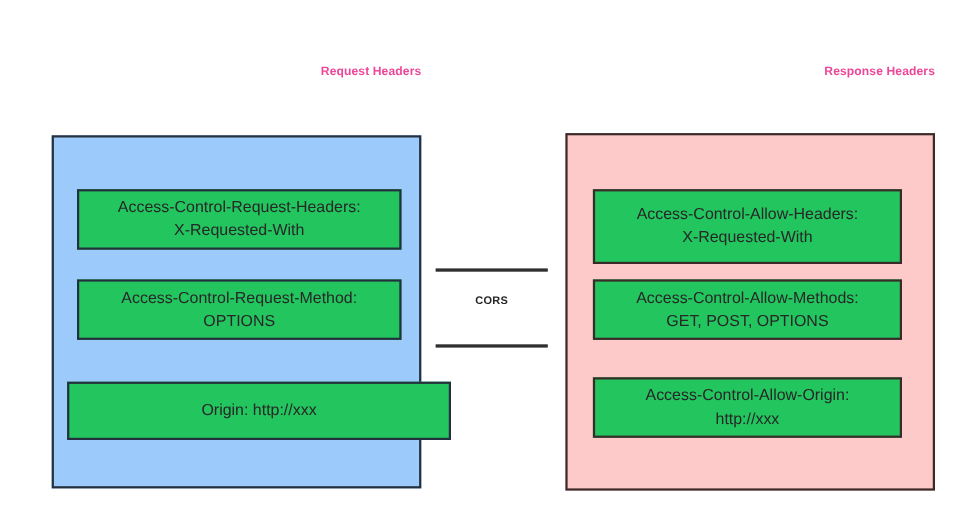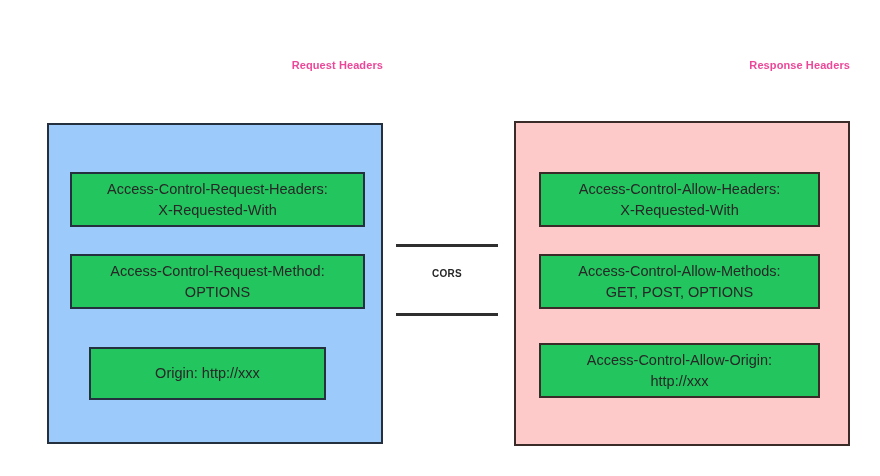--- a/index.html
+++ b/index.html
@@ -68,24 +68,24 @@
     line-height: 1.42;
     color: #272727;
     padding: 4px 6px;
   }
   .chip-blue { border: 2px solid #25303e; }
   .chip-pink { border: 2px solid #3a2b28; }
 
   
   #chip-req-headers { left: 21px; top: 47px;  width: 295px; height: 55px; }
   #chip-req-method  { left: 21px; top: 129px; width: 295px; height: 55px; }
-  #chip-req-origin  { left: 40px; top: 222px; width: 237px; height: 53px; }
+  #chip-req-origin  { left: 12px; top: 222px; width: 349px; height: 53px; }
 
   
-  #chip-res-headers { left: 23px; top: 49px;  width: 281px; height: 55px; }
+  #chip-res-headers { left: 23px; top: 49px;  width: 281px; height: 68px; }
   #chip-res-methods { left: 23px; top: 131px; width: 281px; height: 55px; }
   #chip-res-origin  { left: 23px; top: 220px; width: 281px; height: 55px; }
 
   .chip-text {
     display: block;
     white-space: pre-line;
   }
 
   
   #cors-connector {

